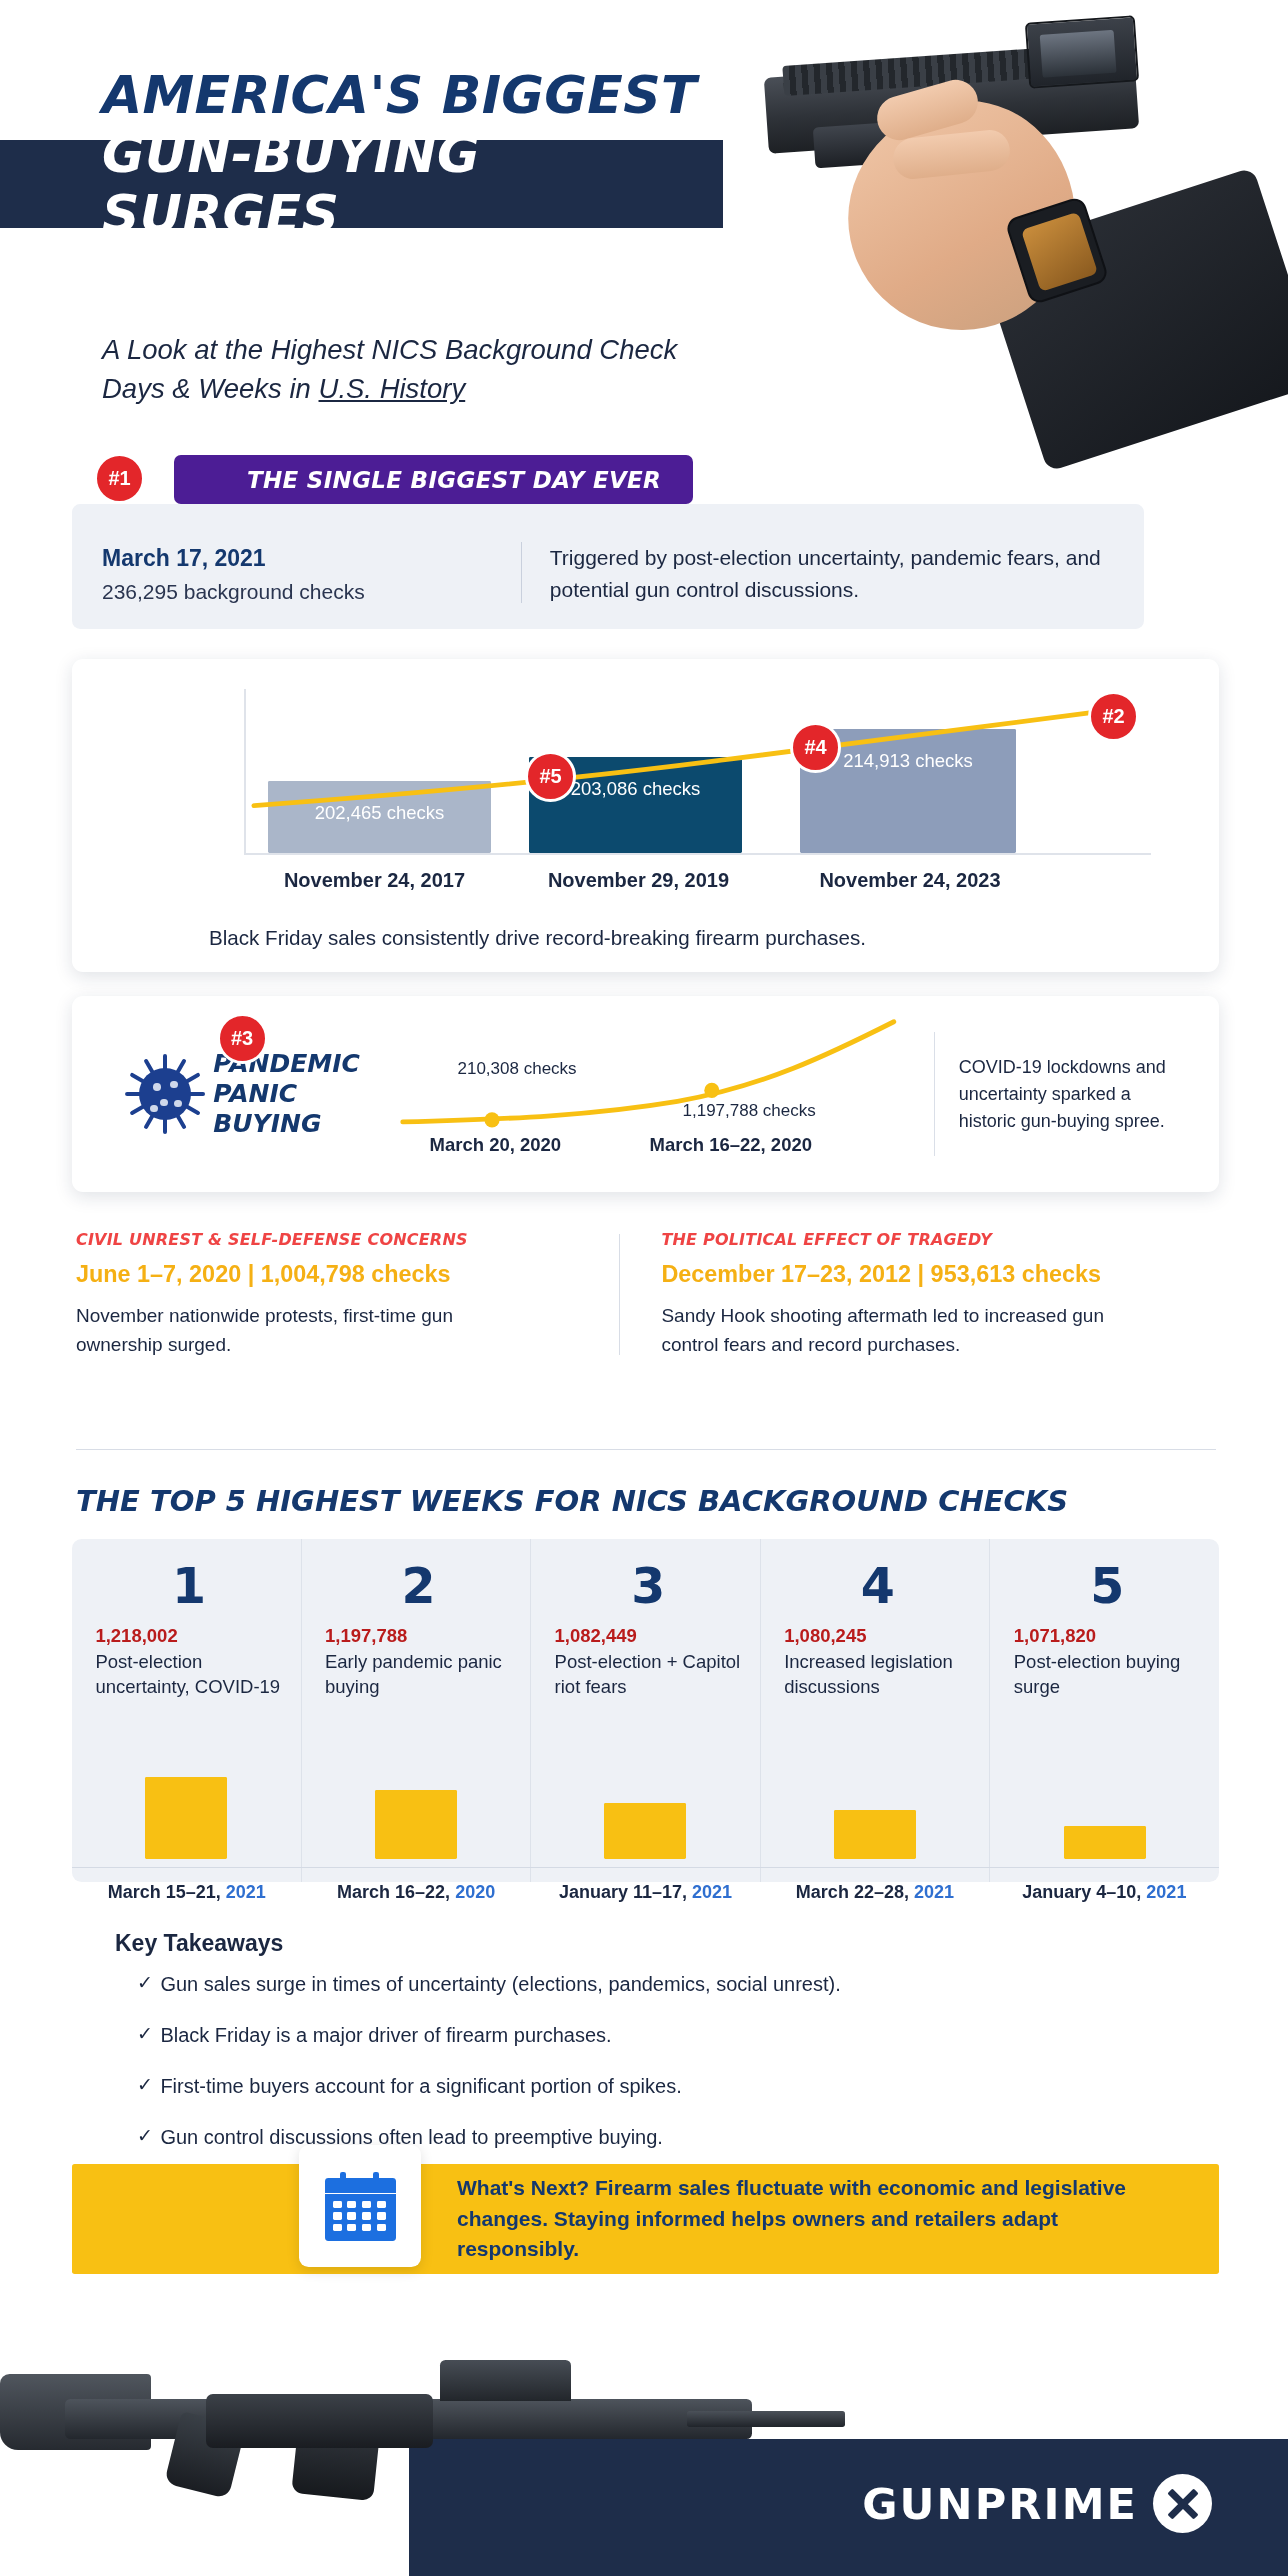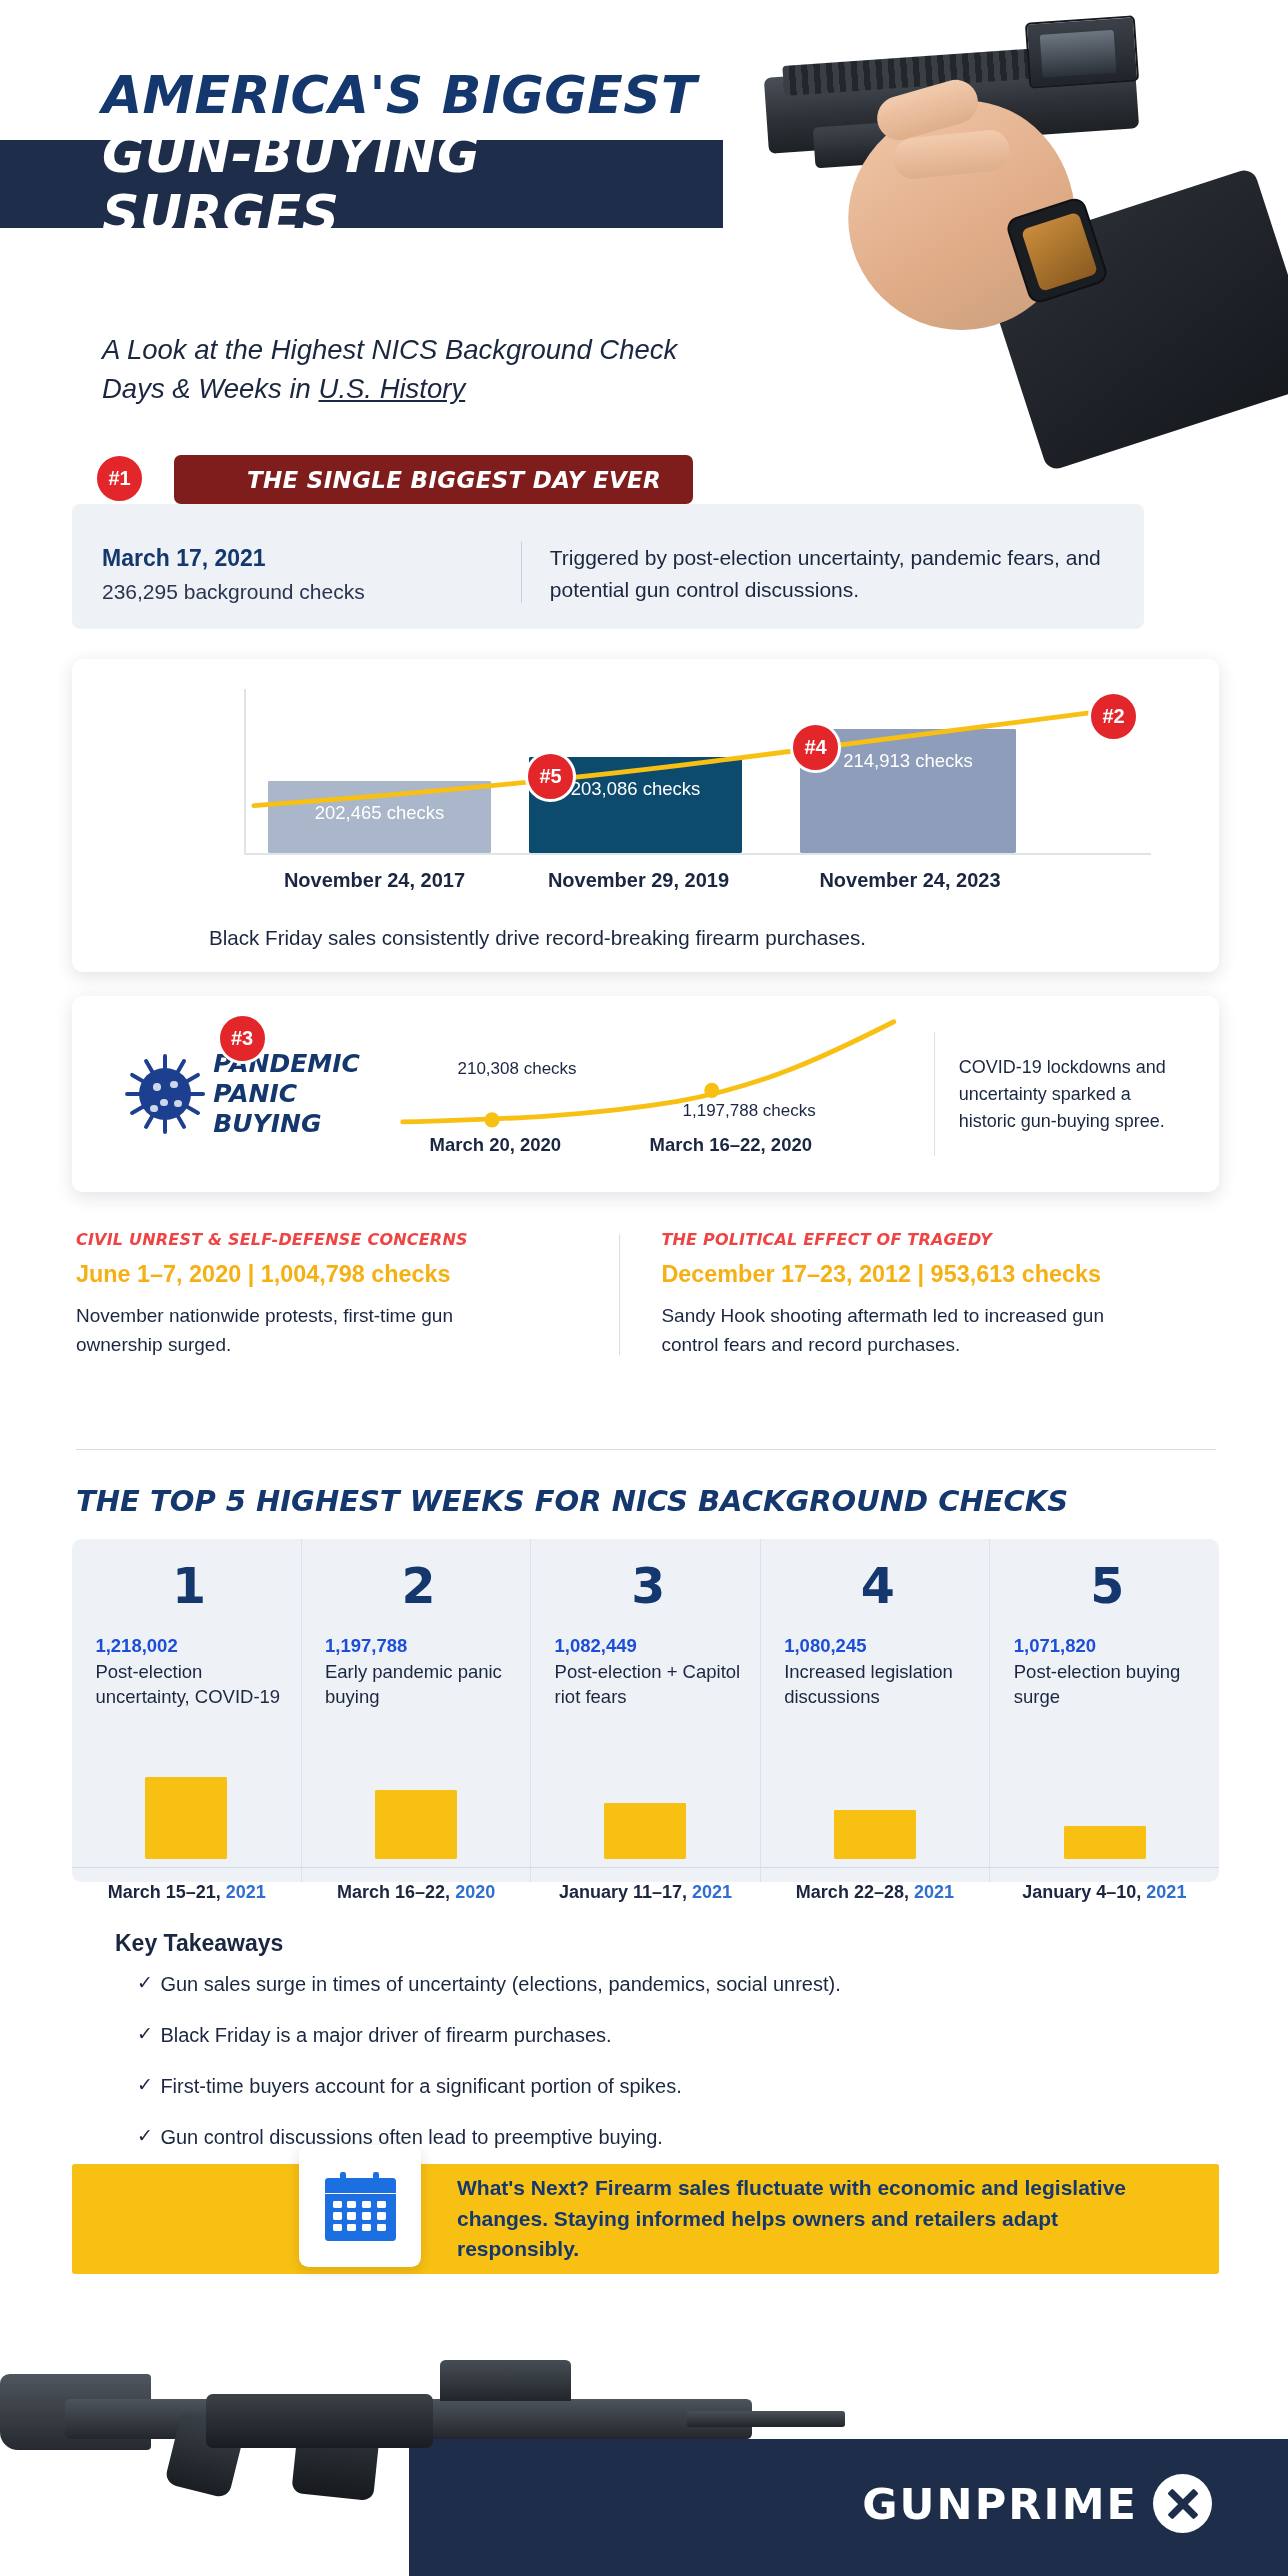--- a/index.html
+++ b/index.html
@@ -109,21 +109,21 @@
   .badge {
     width: 51px; height: 51px; border-radius: 50%;
     background: #e3262a; color: #fff; display: flex; align-items: center;
     justify-content: center; font-weight: 700; font-size: 20px;
     border: 3.4px solid #ffffff;
   }
   .bd-head { position: relative; height: 63px; }
   .bd-badge { position: absolute; left: 22px; top: 0; z-index: 3; }
   .bd-title {
     position: absolute; left: 102px; top: 2.1px;
-    background: #7f1d1d; color: #fff; height: 49px;
+    background: #4c1d95; color: #fff; height: 49px;
     border-radius: 6.9px; display: flex; align-items: center;
     padding: 0 32px 0 73px;
     font-family: "DejaVu Sans", sans-serif;
     font-weight: 900; font-style: italic; font-size: 23px;
     letter-spacing: 0.3px; text-transform: uppercase;
     min-width: 508px;
   }
   .bd-body {
     background: #eef1f6; border-radius: 8.2px; padding: 23.4px 30px;
     display: flex; align-items: flex-start; margin-top: -12.4px; padding-top: 36px;
@@ -215,21 +215,21 @@
   .top5-panel {
     position: absolute; left: 72px; top: 1539px; width: 1147px; height: 343px;
     background: #eef1f6; border-radius: 9.6px; display: flex;
   }
   .t5-col { flex: 1; position: relative; padding: 23.4px 18px 0 23.4px; }
   .t5-col + .t5-col { border-left: 1.4px solid #dde2ea; }
   .t5-rank {
     font-family: "DejaVu Sans", sans-serif; font-weight: 900; font-size: 49px;
     color: #14386e; text-align: center; line-height: 1;
   }
-  .t5-num { margin-top: 24px; font-size: 18.5px; font-weight: 700; color: #1d4ed8; }
+  .t5-num { margin-top: 14px; font-size: 18.5px; font-weight: 700; color: #b91c1c; }
   .t5-desc { margin-top: 2.7px; font-size: 18.5px; line-height: 1.35; color: #1b2741; }
   .t5-bar {
     position: absolute; bottom: 23.4px; left: 50%; transform: translateX(-50%);
     width: 82px; background: #f8c013; border-radius: 1.4px;
   }
   .t5-axis { position: absolute; left: 72px; top: 1867px; width: 1147px; height: 1.4px; background: #d4dae4; }
   .t5-dates { position: absolute; left: 72px; top: 1882px; width: 1147px; display: flex; }
   .t5-date {
     flex: 1; text-align: center; font-size: 18px; font-weight: 700; color: #1b2741;
   }

